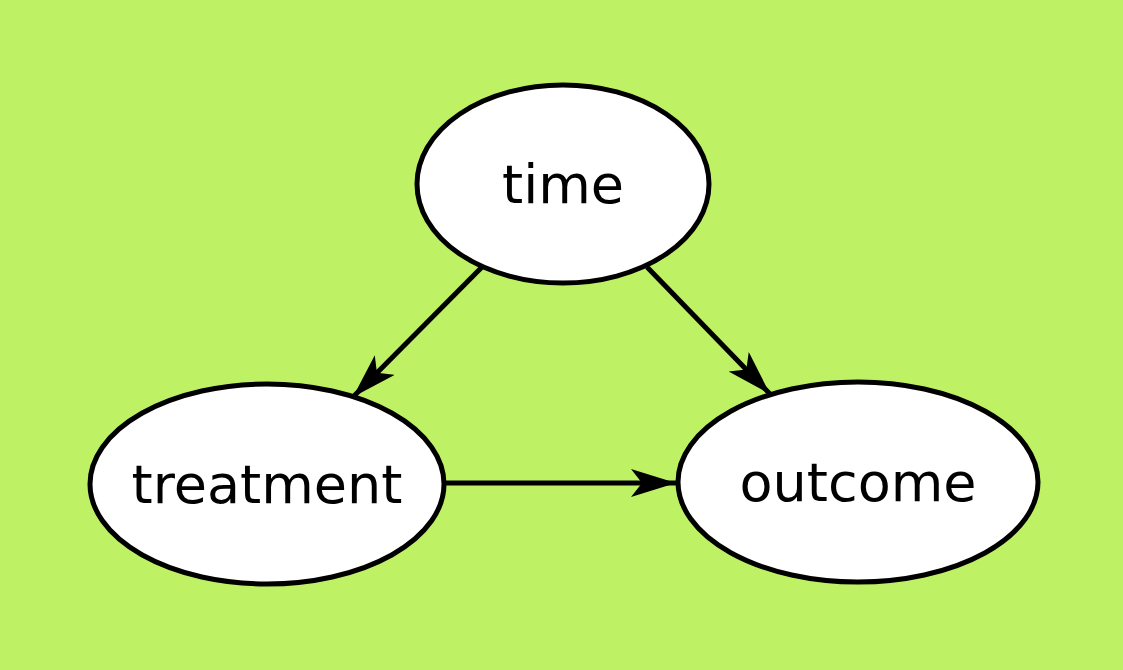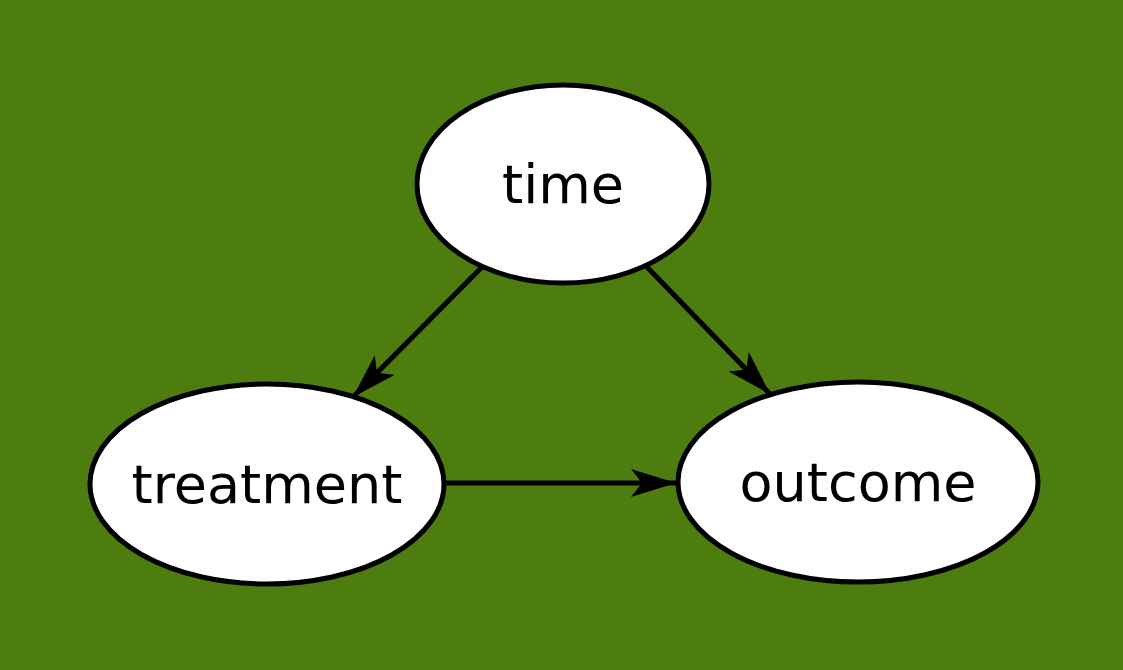--- a/index.html
+++ b/index.html
@@ -4,21 +4,21 @@
 <style>
   html, body {
     margin: 0;
     padding: 0;
     background: #ffffff;
   }
   .canvas {
     position: relative;
     width: 1123px;
     height: 670px;
-    background: #4d7c0f;
+    background: #bef264;
     overflow: hidden;
     font-family: "DejaVu Sans", "Liberation Sans", sans-serif;
   }
   svg.dag {
     position: absolute;
     left: 0;
     top: 0;
   }
   .node-label {
     font-family: "DejaVu Sans", "Liberation Sans", sans-serif;

